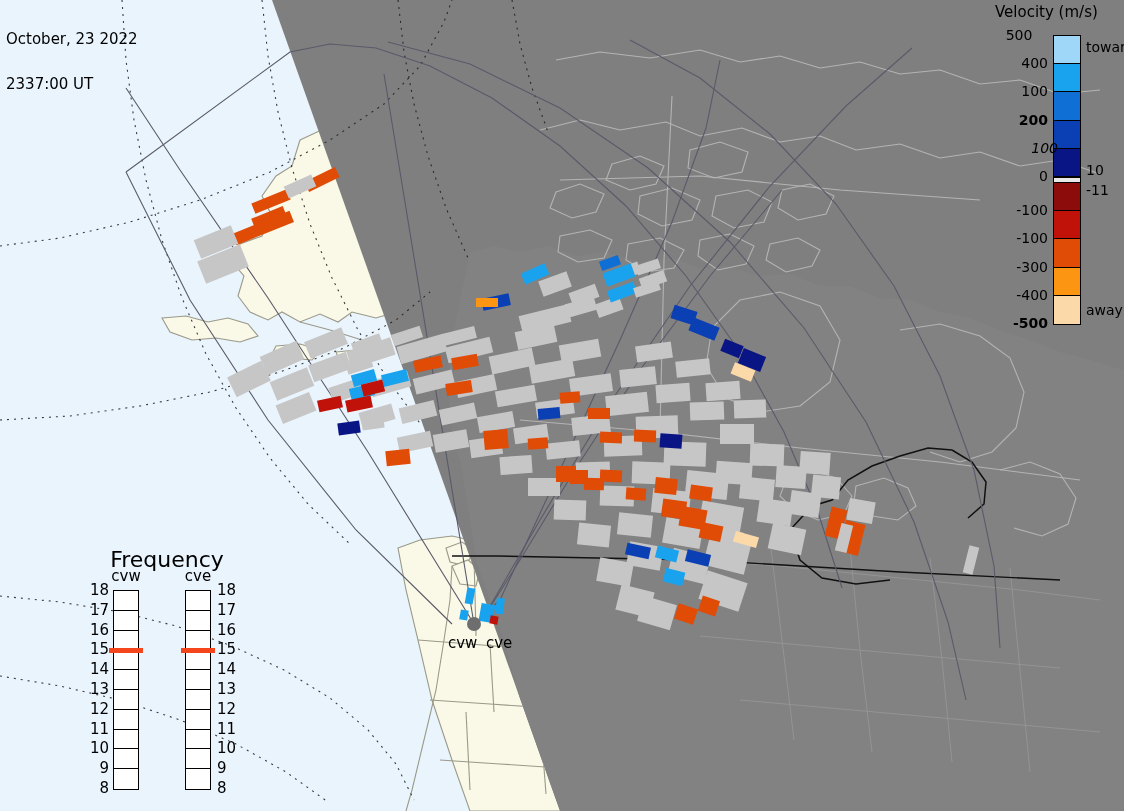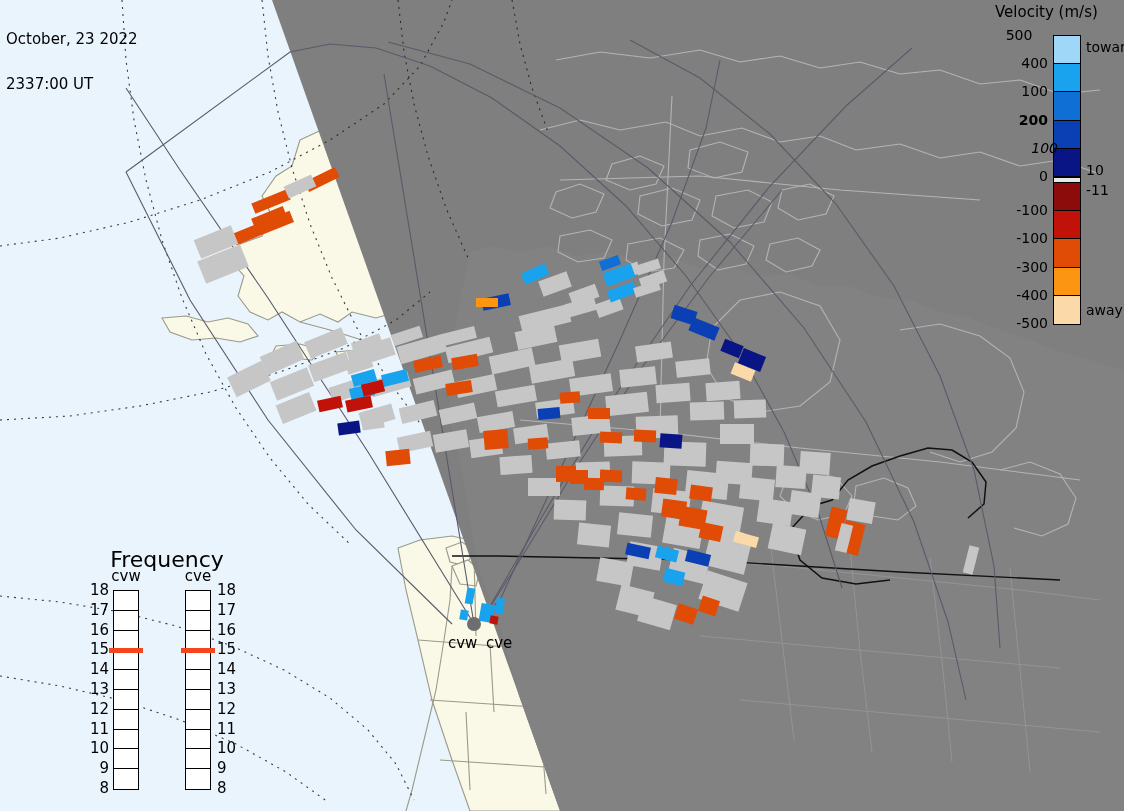--- a/index.html
+++ b/index.html
@@ -416,21 +416,21 @@
         <div class="cb-tick" style="top: 28px; left: 30px; width: 58px; text-align: center;">500</div>
         <div class="cb-tick" style="top: 56.2px; left: 30px; width: 58px;">400</div>
         <div class="cb-tick" style="top: 84.4px; left: 30px; width: 58px;">100</div>
         <div class="cb-tick" style="top: 112.6px; left: 30px; width: 58px; font-weight: bold;">200</div>
         <div class="cb-tick" style="top: 140.8px; left: 40px; width: 58px; font-style: italic;">100</div>
         <div class="cb-tick" style="top: 169px; left: 30px; width: 58px;">0</div>
         <div class="cb-tick" style="top: 203.2px; left: 30px; width: 58px;">-100</div>
         <div class="cb-tick" style="top: 231.4px; left: 30px; width: 58px;">-100</div>
         <div class="cb-tick" style="top: 259.6px; left: 30px; width: 58px;">-300</div>
         <div class="cb-tick" style="top: 287.8px; left: 30px; width: 58px;">-400</div>
-        <div class="cb-tick" style="top: 316px; left: 30px; width: 58px;">-500</div>
+        <div class="cb-tick" style="top: 316px; left: 30px; width: 58px; font-weight: bold;">-500</div>
       </div>
     <div class="cb-side" id="cb-toward" style="top:40px;">toward</div>
     <div class="cb-side" id="cb-pos10" style="top:163px;">10</div>
     <div class="cb-side" id="cb-neg10" style="top:183px;">-11</div>
     <div class="cb-side" id="cb-away" style="top:303px;">away</div>
   </div>
 
   <div id="freq-panel">
     <div class="freq-title">Frequency</div>
     <div class="freq-colhead" id="fh0" style="left:18px;">cvw</div>

